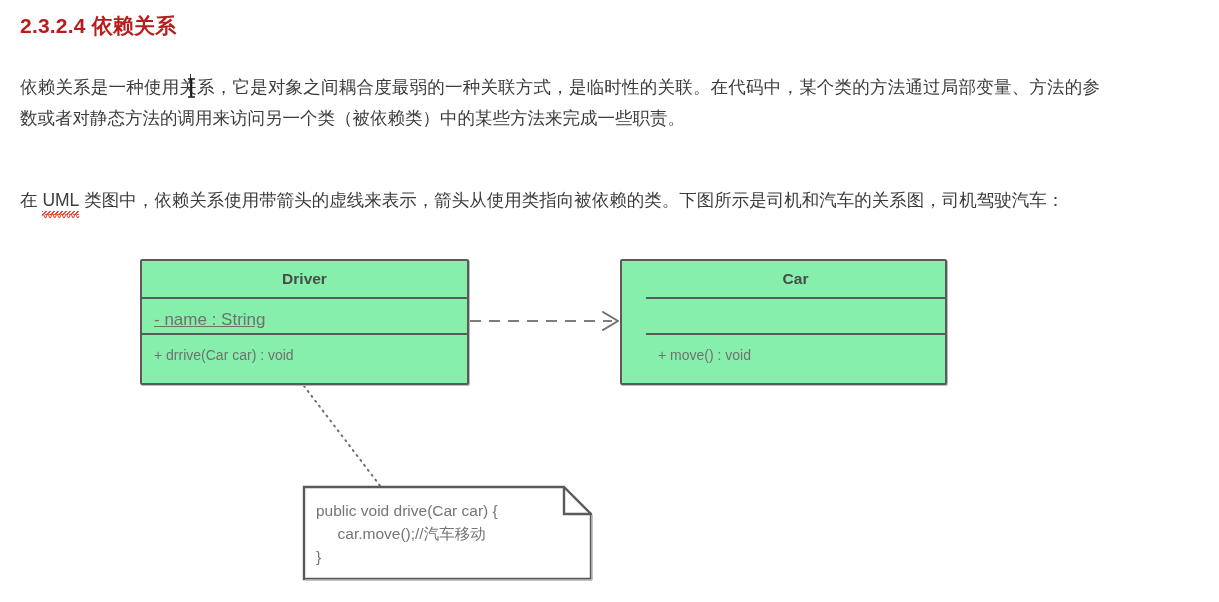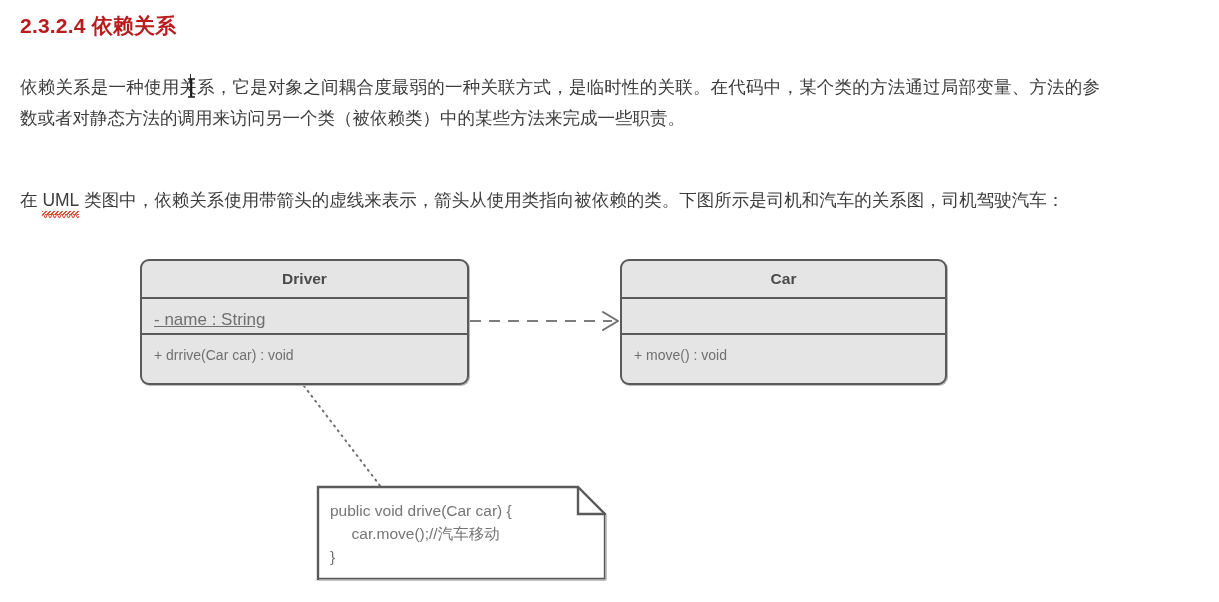--- a/index.html
+++ b/index.html
@@ -101,23 +101,23 @@
     position: absolute;
     left: 0;
     top: 0;
     width: 1219px;
     height: 602px;
   }
 
   .uml-box {
     position: absolute;
     box-sizing: border-box;
-    background: #e5e5e5;
+    background: #86efac;
     border: 2px solid #5a5a5a;
-    border-radius: 9px;
+    border-radius: 2px;
     box-shadow: 1px 1px 0 0 #b9b9b9;
   }
   .uml-title {
     box-sizing: border-box;
     height: 38px;
     line-height: 36px;
     text-align: center;
     font-size: 15.5px;
     font-weight: bold;
     color: #4a4a4a;
@@ -140,36 +140,36 @@
     height: 42px;
     line-height: 40px;
     padding-left: 12px;
     font-size: 14px;
     color: #707070;
     white-space: nowrap;
     overflow: hidden;
   }
 
   #driver-box { left: 140px; top: 259px; width: 329px; height: 126px; }
-  #car-box    { left: 620px; top: 259px; width: 327px; height: 126px; }
+  #car-box    { left: 620px; top: 259px; width: 327px; height: 126px; padding-left: 24px; }
 
   
   .conn {
     position: absolute;
     left: 0;
     top: 0;
     width: 1219px;
     height: 602px;
     pointer-events: none;
   }
 
   
   .uml-note {
     position: absolute;
-    left: 316px;
+    left: 302px;
     top: 485px;
     width: 291px;
     height: 96px;
     padding-left: 25px;
   }
   .uml-note .note-shape {
     position: absolute;
     left: 0;
     top: 0;
     width: 291px;

